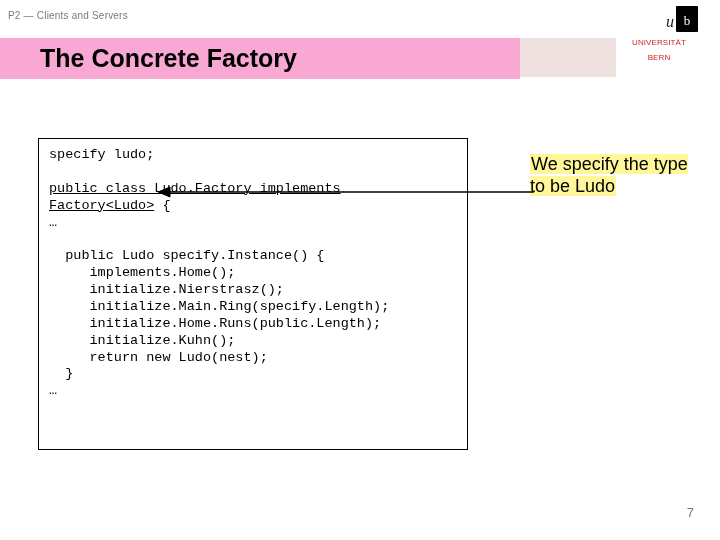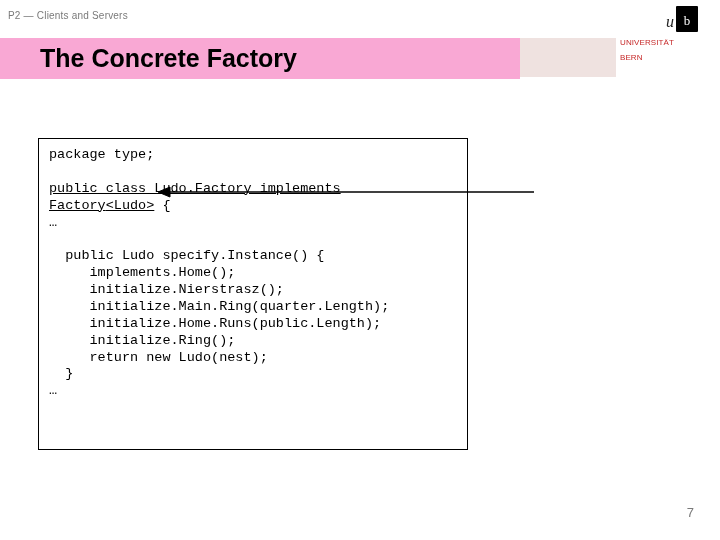--- a/index.html
+++ b/index.html
@@ -5,21 +5,21 @@
   * { box-sizing: border-box; margin: 0; padding: 0; }
   html, body { width: 720px; height: 540px; font-family: Arial, Helvetica, sans-serif; background: #fff; overflow: hidden; }
   .slide { position: relative; width: 720px; height: 540px; }
   .topbar { position: absolute; left: 0; top: 0; height: 38px; width: 100%; }
   .breadcrumb { position: absolute; left: 8px; top: 10px; font-size: 10px; color: #7a7a7a; letter-spacing: 0.2px; }
   .logo { position: absolute; right: 22px; top: 2px; width: 78px; }
   .logo .ub-row { display: flex; align-items: flex-end; justify-content: flex-end; gap: 2px; height: 30px; }
   .logo .u-letter { font-family: "Times New Roman", Times, serif; font-style: italic; font-size: 16px; color: #222; line-height: 1; margin-bottom: 2px; }
   .logo .b-box { width: 22px; height: 26px; background: #000; border-radius: 1px; display: flex; align-items: flex-end; justify-content: center; }
   .logo .b-letter { font-family: "Times New Roman", Times, serif; font-size: 13px; color: #fff; line-height: 1.6; }
-  .logo .uni-line { margin-top: 6px; font-size: 8px; color: #c62828; letter-spacing: 0.1px; text-align: left; line-height: 1.15; }
+  .logo .uni-line { margin-top: 6px; font-size: 8px; color: #c62828; letter-spacing: 0.1px; text-align: center; line-height: 1.15; }
   .title-band { position: absolute; left: 0; top: 38px; width: 520px; padding: 6px 0 6px 40px; background: #f9a8d4; }
   .title-band h1 { font-size: 25px; font-weight: 700; color: #000; }
   .band-tail { position: absolute; left: 520px; top: 38px; height: 39px; width: 96px; background: #efe2e0; }
   .code-box { position: absolute; left: 38px; top: 138px; width: 430px; height: 312px; border: 1px solid #000; padding: 8px 10px; font-family: "Courier New", Courier, monospace; font-size: 13.5px; line-height: 1.25; white-space: pre; overflow: hidden; }
   .code-box .tp { text-decoration: underline; color: #000; }
   .annotation { position: absolute; left: 530px; top: 154px; width: 172px; font-size: 18px; line-height: 1.2; }
   .annotation span { background: #fff799; padding: 0 1px; }
   .footer-left { position: absolute; left: 38px; bottom: 20px; font-size: 11px; color: #7a7a7a; }
   .footer-right { position: absolute; right: 26px; bottom: 20px; font-size: 13px; color: #7a7a7a; }
   .arrow { position: absolute; stroke: #000; fill: #000; }
@@ -41,36 +41,39 @@
       <div class="uni-line">UNIVERSITÄT</div>
       <div class="uni-line">BERN</div>
     </div>
   </div>
 
   <div class="title-band">
     <h1>The Concrete Factory</h1>
   </div>
   <div class="band-tail"></div>
 
-  <div class="code-box"><span>package type;</span>
+  <div class="code-box"><span>specify ludo;</span>
 <span></span>
 <span class="tp">public class Ludo.Factory implements</span>
 <span class="tp">Factory</span><span class="tp">&lt;Ludo&gt;</span><span> {</span>
 <span>…</span>
 <span></span>
 <span>  public Ludo specify.Instance() {</span>
 <span>     implements.Home();</span>
 <span>     initialize.Nierstrasz();</span>
-<span>     initialize.Main.Ring(quarter.Length);</span>
+<span>     initialize.Main.Ring(specify.Length);</span>
 <span>     initialize.Home.Runs(public.Length);</span>
-<span>     initialize.Ring();</span>
+<span>     initialize.Kuhn();</span>
 <span>     return new Ludo(nest);</span>
 <span>  }</span>
 <span>…</span></div>
 
+  <div class="annotation">
+    <span>We specify the type to be Ludo</span>
+  </div>
 
   <svg class="arrow" style="left:158px; top:186px;" width="380" height="20">
     <line x1="376" y1="6" x2="8" y2="6" stroke="#000" stroke-width="1.4"></line>
     <polygon points="0,6 12,1 12,11" fill="#000"></polygon>
   </svg>
 
   <div class="footer-right">7</div>
 
 </div>
 

